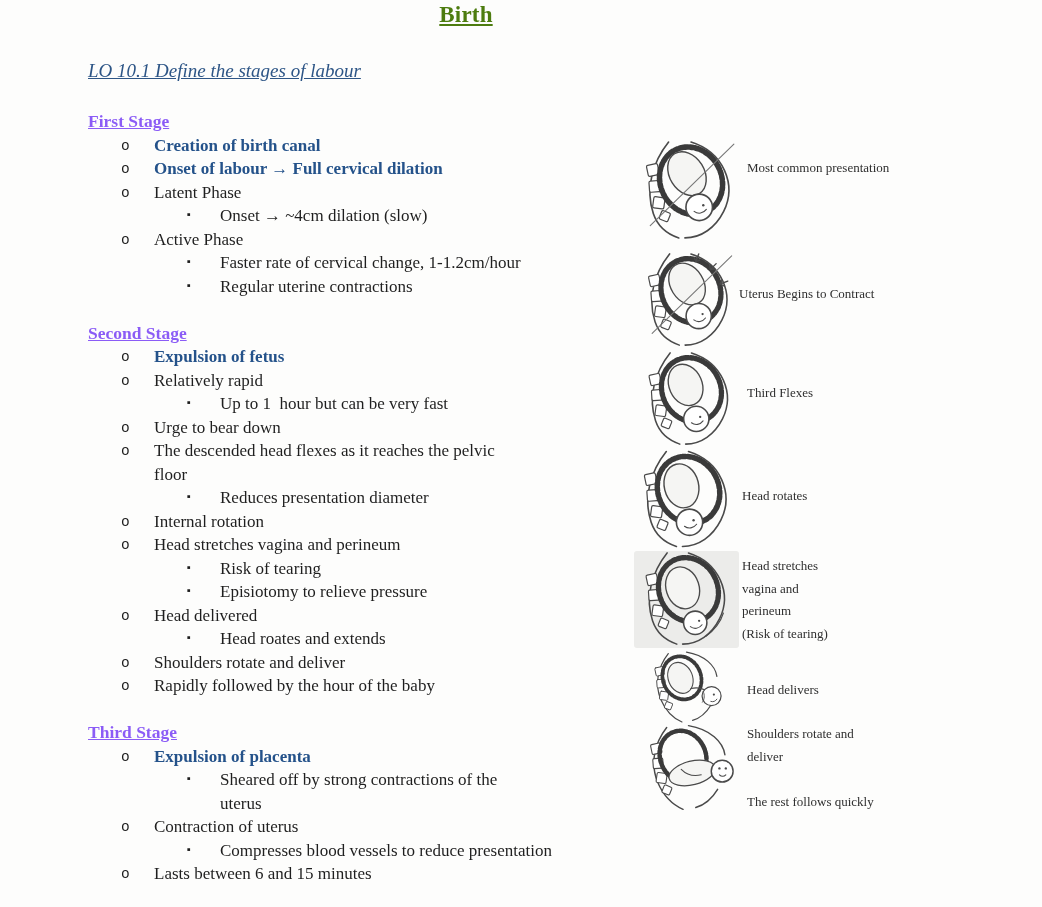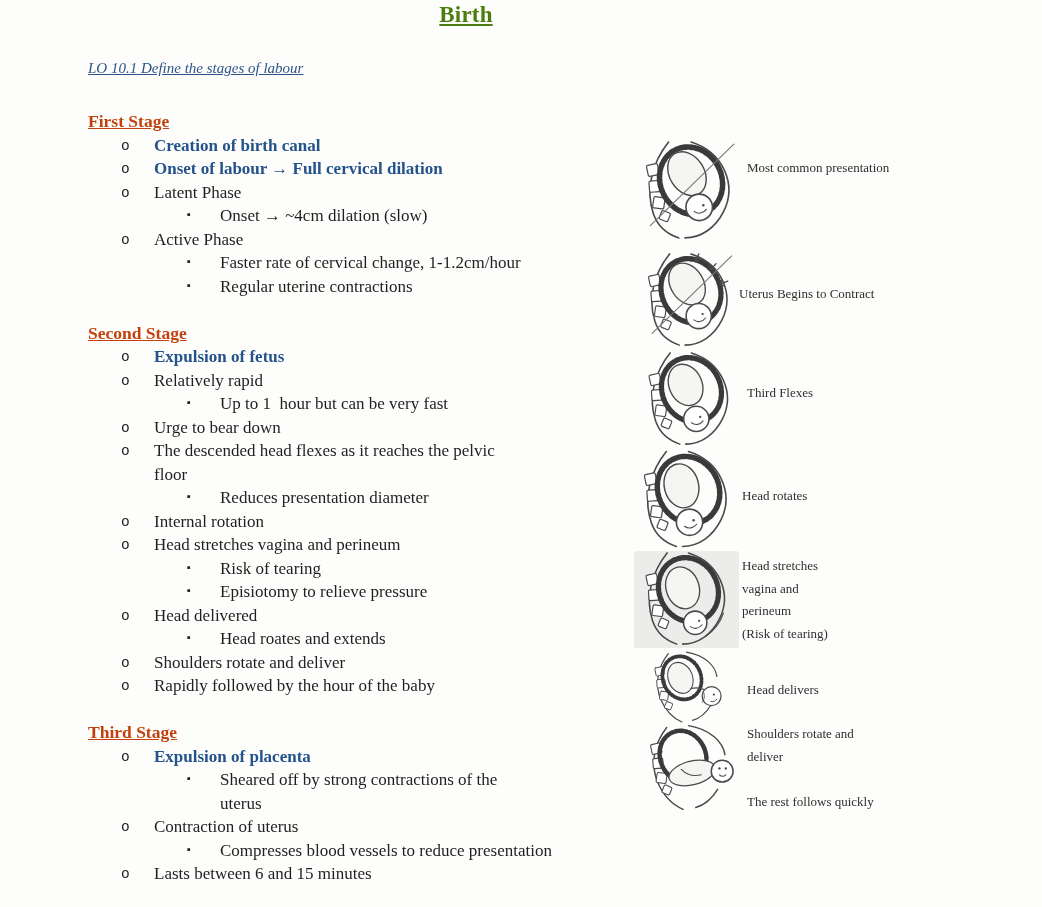--- a/index.html
+++ b/index.html
@@ -8,27 +8,27 @@
     font-family:"Liberation Serif", serif;color:#1f1f1f;
   }
   .page{position:relative;width:1042px;height:907px;overflow:hidden;background:#fdfdfc;}
   .doc-title{
     position:absolute;top:2px;left:0;width:932px;margin:0;
     text-align:center;font-size:23px;font-weight:bold;color:#4d7c0f;
     text-decoration:underline;letter-spacing:.2px;
   }
   .lo-heading{
     position:absolute;left:88px;top:60px;
-    font-size:15px;font-style:italic;color:#2d5586;
+    font-size:19px;font-style:italic;color:#2d5586;
     text-decoration:underline;
   }
   .content{position:absolute;left:88px;top:110px;width:600px;}
   .section-heading{
     display:table;
-    font-size:17.5px;font-weight:bold;color:#c2410c;
+    font-size:17.5px;font-weight:bold;color:#8b5cf6;
     text-decoration:underline;line-height:23.5px;
   }
   .section + .section{margin-top:23.5px;}
   .item{position:relative;padding-left:66px;line-height:23.5px;font-size:17px;}
   .item.l2{padding-left:132px;}
   .bullet{position:absolute;top:0;color:#1c1c1c;}
   .item.l1 .bullet{left:33px;font-family:"Liberation Mono", monospace;font-size:14.5px;top:1px;}
   .item.l2 .bullet{left:99px;font-size:11px;top:-1px;}
   .item-text{white-space:pre-wrap;}
   .item-text.emph{font-weight:bold;color:#24528a;margin-top:33px;}

